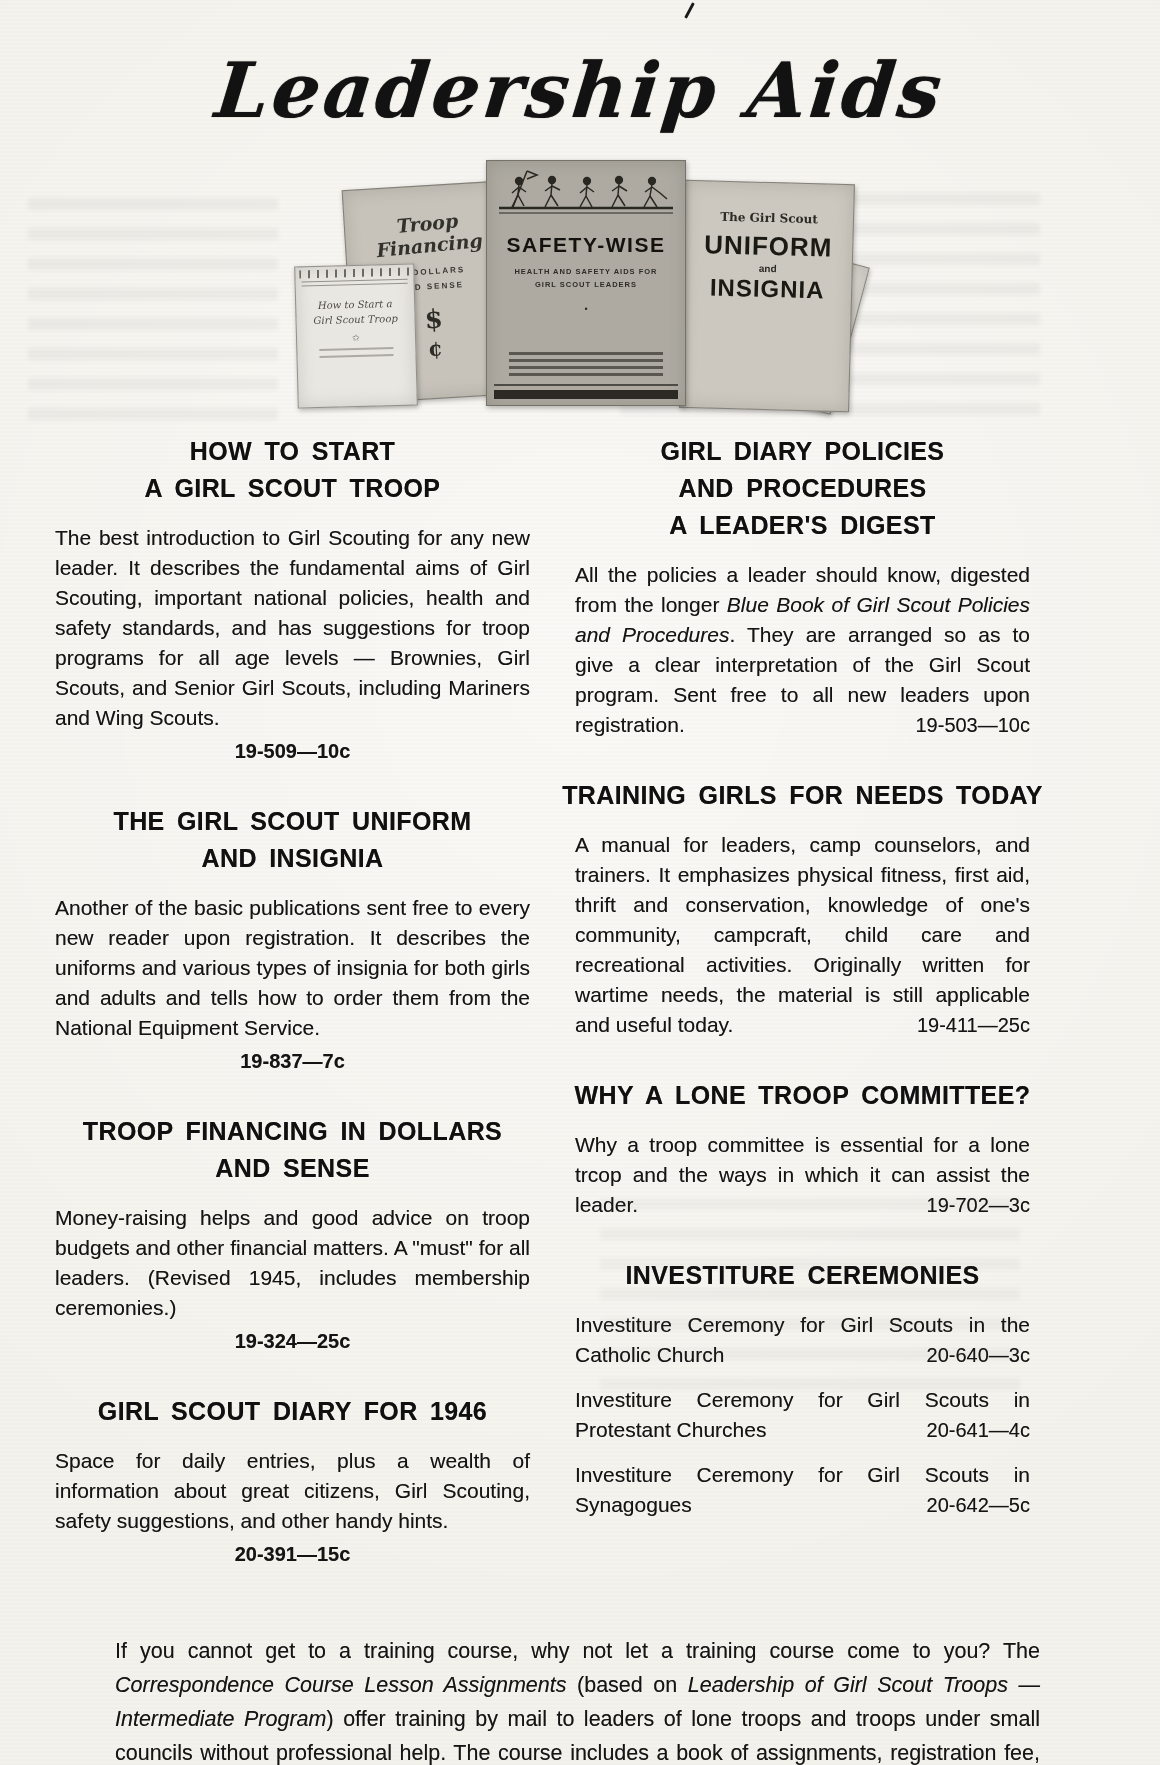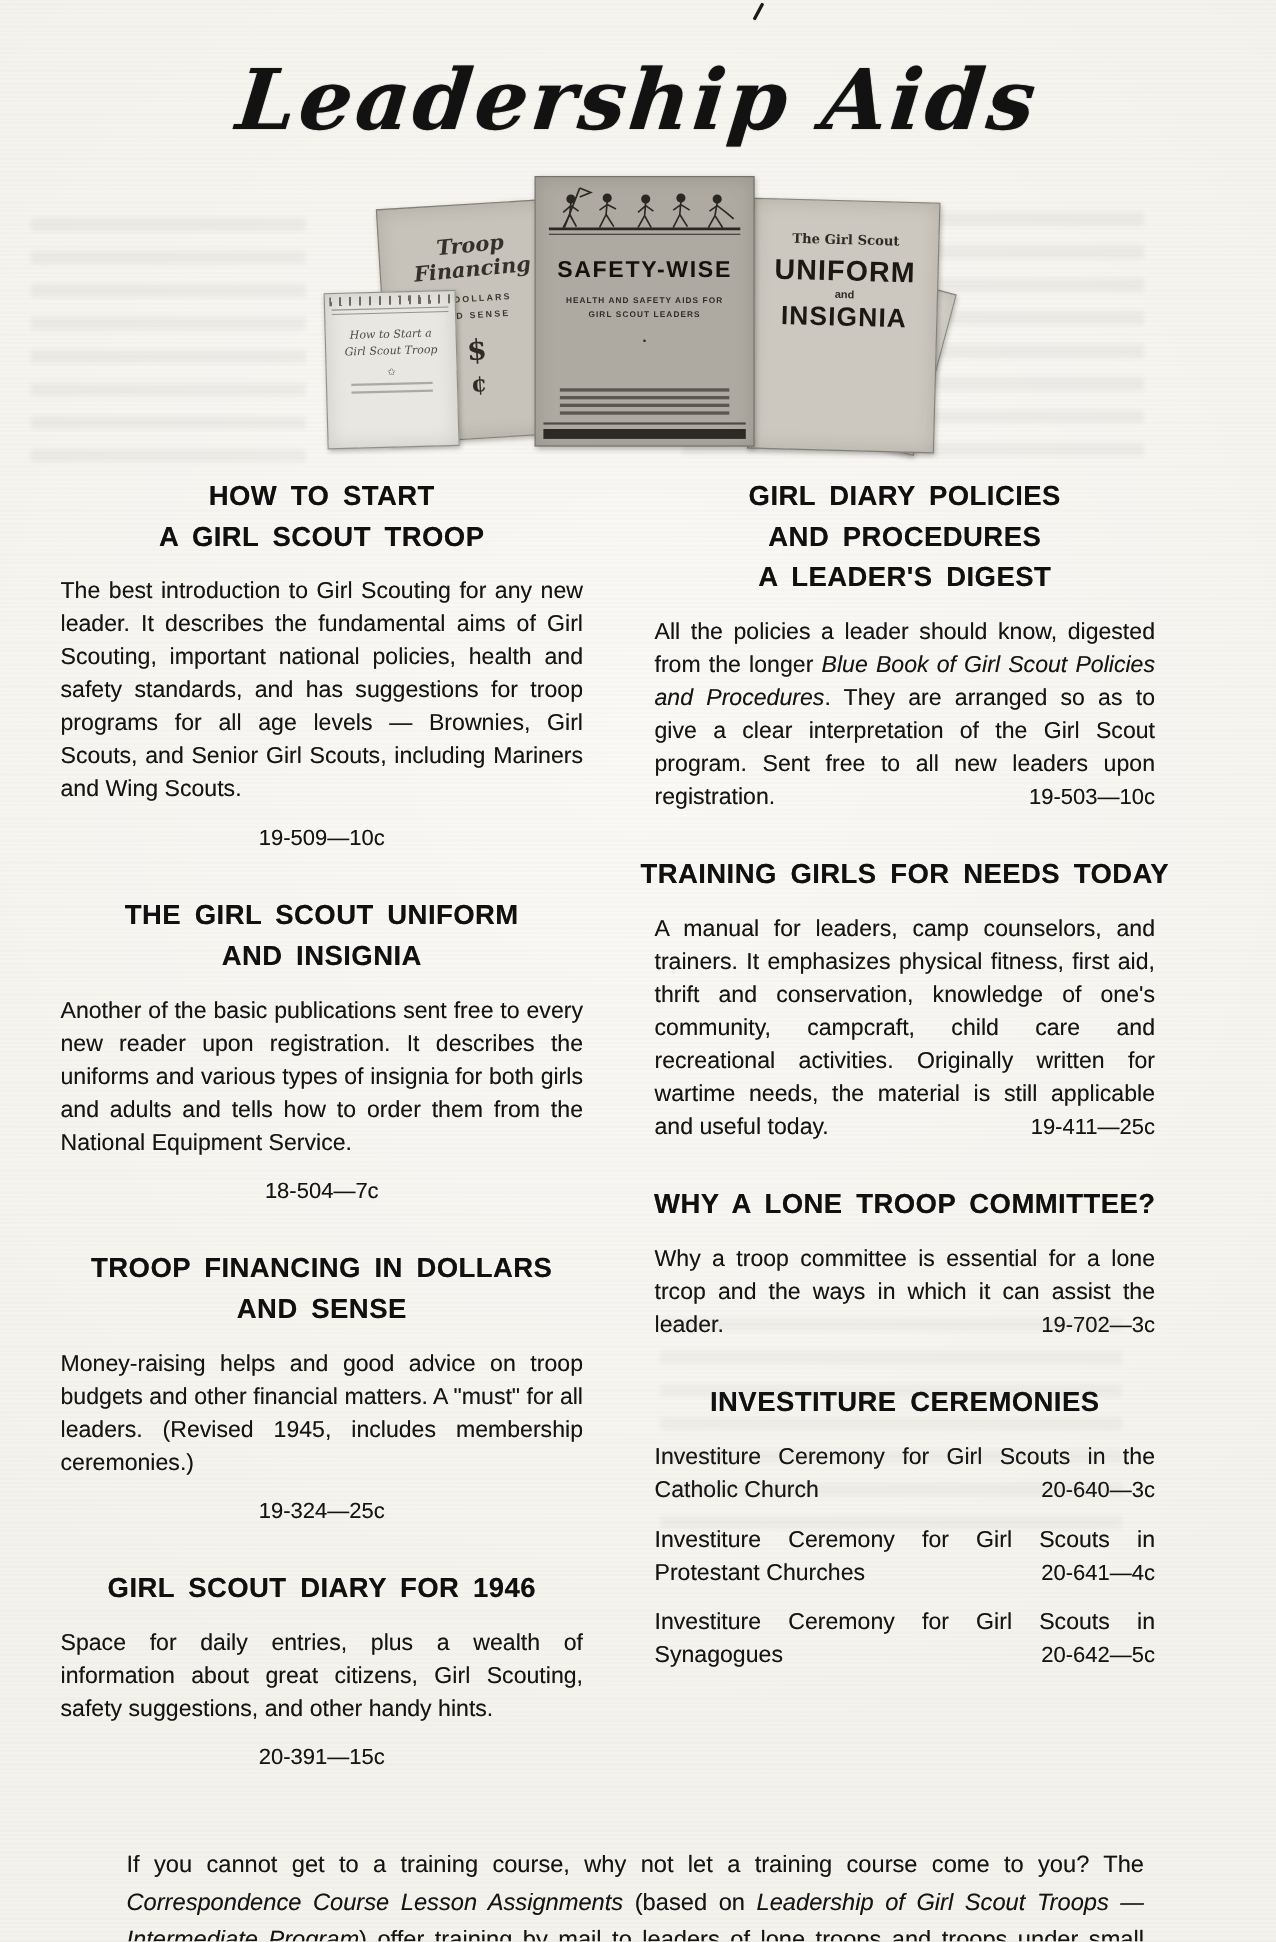--- a/index.html
+++ b/index.html
@@ -53,33 +53,33 @@
   .np-rule{height:1px;margin:3px 6px 0 6px;background:rgba(80,78,72,.55);}
   .np-script{margin-top:12px;font-family:"DejaVu Serif",serif;font-style:italic;font-size:10px;line-height:1.5;color:#4c4a44;}
   .np-star{font-size:9px;color:#55534d;margin-top:6px;}
   .np-bars i{display:block;height:2px;margin:5px 22px 0 22px;background:rgba(80,78,72,.4);}
   .diary{left:452px;top:96px;width:108px;height:150px;background:#d7d4cc;transform:rotate(15deg);z-index:2;}
   .dy-year{position:absolute;top:20px;left:26px;font-family:"DejaVu Serif",serif;font-style:italic;font-weight:bold;font-size:16px;color:#3a3831;transform:rotate(-14deg);}
   .dy-year2{position:absolute;top:78px;left:14px;font-family:"DejaVu Serif",serif;font-style:italic;font-size:11px;color:#6a6860;transform:rotate(-30deg);}
   .dy-year3{position:absolute;top:112px;left:58px;font-family:"DejaVu Serif",serif;font-style:italic;font-size:11px;color:#6a6860;transform:rotate(8deg);}
 
   
-  .columns{display:flex;gap:65px;padding:14px 110px 0 55px;}
+  .columns{display:flex;gap:45px;padding:14px 110px 0 55px;}
   .col-left{width:475px;flex:none;}
   .col-right{width:455px;flex:none;}
   section{margin-bottom:37px;}
   h2{margin:0 0 16px 0;display:flex;flex-direction:column;align-items:center;
      font-size:25px;font-weight:bold;line-height:37px;letter-spacing:.4px;word-spacing:5px;color:#101010;
      text-shadow:0 0 .5px rgba(0,0,0,.55);}
   .hl{display:block;white-space:nowrap;}
   p.body{margin:0;font-size:21px;line-height:30px;text-align:justify;color:#141414;
      text-shadow:0 0 .4px rgba(0,0,0,.4);}
   .it{font-style:italic;}
   .code{font-size:20px;line-height:30px;color:#141414;text-shadow:0 0 .4px rgba(0,0,0,.4);}
-  .code.center{text-align:center;margin-top:14px;}
+  .code.center{text-align:center;margin-top:3px;font-weight:bold;}
   .code.pull{margin-top:-30px;text-align:right;}
   .inv-item{margin-bottom:15px;}
   .inv-title{margin:0;font-size:21px;line-height:30px;text-align:justify;color:#141414;
      text-shadow:0 0 .4px rgba(0,0,0,.4);}
 
   
   .footer-wrap{padding:28px 120px 0 115px;}
   p.footer-body{margin:0;font-size:21.5px;line-height:34px;text-align:justify;color:#141414;
      text-shadow:0 0 .4px rgba(0,0,0,.4);}
 </style>
@@ -180,21 +180,21 @@
         <p class="body"><span>The best introduction to Girl Scouting for any new leader. It describes the fundamental aims of Girl Scouting, important national policies, health and safety standards, and has suggestions for troop programs for all age levels — Brownies, Girl Scouts, and Senior Girl Scouts, including Mariners and Wing Scouts.</span></p>
         <div class="code center">19-509—10c</div>
       </section>
 
       <section>
         <h2>
           <span class="hl">THE GIRL SCOUT UNIFORM</span>
           <span class="hl">AND INSIGNIA</span>
         </h2>
         <p class="body"><span>Another of the basic publications sent free to every new reader upon registration. It describes the uniforms and various types of insignia for both girls and adults and tells how to order them from the National Equipment Service.</span></p>
-        <div class="code center">18-504—7c</div>
+        <div class="code center">19-837—7c</div>
       </section>
 
       <section>
         <h2>
           <span class="hl">TROOP FINANCING IN DOLLARS</span>
           <span class="hl">AND SENSE</span>
         </h2>
         <p class="body"><span>Money-raising helps and good advice on troop budgets and other financial matters. A "must" for all leaders. (Revised 1945, includes membership ceremonies.)</span></p>
         <div class="code center">19-324—25c</div>
       </section>

